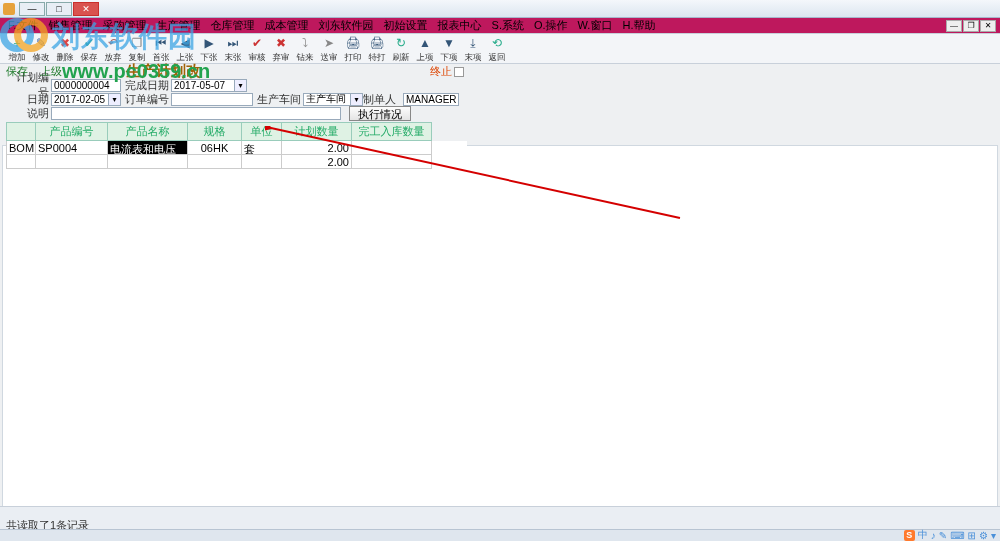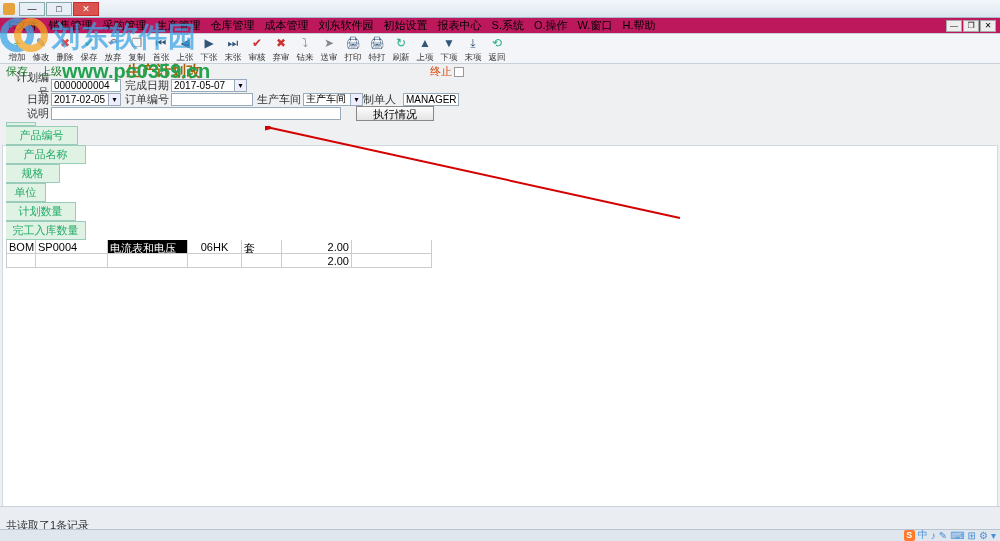--- a/index.html
+++ b/index.html
@@ -26,24 +26,24 @@
 .formhdr .save, .formhdr .give { color:#1e7a2a; margin-right:12px; cursor:pointer; }
 .formhdr .ftitle { color:#a16207; font-size:15px; font-weight:bold; margin-left:52px; }
 .formhdr .stop { position:absolute; left:430px; color:#d40; }
 .formhdr .stopbox { width:10px; height:10px; border:1px solid #999; background:#fff; display:inline-block; vertical-align:middle; margin-left:2px; }
 
 .formrow { height:14px; display:flex; align-items:center; padding:0 6px; }
 .formrow label { text-align:right; color:#333; padding-right:2px; }
 .lw45{width:45px;} .lw50{width:50px;}
 .txt { border:1px solid #9ab; background:#fff; height:13px; padding:0 2px; font-size:10px; }
 .datebtn { width:12px; height:13px; border:1px solid #9ab; border-left:none; background:#eef; display:inline-flex; align-items:center; justify-content:center; font-size:8px; }
-.cmdbtn { height:15px; border:1px solid #888; background:linear-gradient(#fdfdfd,#e4e4e4); padding:0 16px; margin-left:15px; font-size:11px; cursor:pointer; }
+.cmdbtn { height:15px; border:1px solid #888; background:linear-gradient(#fdfdfd,#e4e4e4); padding:0 8px; margin-left:8px; font-size:11px; cursor:pointer; }
 
 .grid { margin:2px 6px 0 6px; width:461px; }
-.ghdr { display:flex;flex-direction:column; }
+.ghdr { display:flex; }
 .ghdr .gh { background:#dff2e4; border:1px solid #9cb; border-left:none; text-align:center; color:#2a6; padding:1px 0; }
 .ghdr .gh:first-child { border-left:1px solid #9cb; }
 .grow { display:flex; background:#fff; }
 .grow .gc { border:1px solid #ccc; border-top:none; border-left:none; padding:1px 2px; height:14px; overflow:hidden; }
 .grow .gc:first-child { border-left:1px solid #ccc; }
 .gfoot { display:flex; }
 .gfoot .gc { border:1px solid #ccc; border-top:none; border-left:none; padding:1px 2px; height:14px; }
 .gfoot .gc:first-child { border-left:1px solid #ccc; }
 .ralign { text-align:right; }
 .c0{width:30px;} .c1{width:72px;} .c2{width:80px;} .c3{width:54px;text-align:center;} .c4{width:40px; position:relative;} .c5{width:70px;} .c6{width:80px;}

